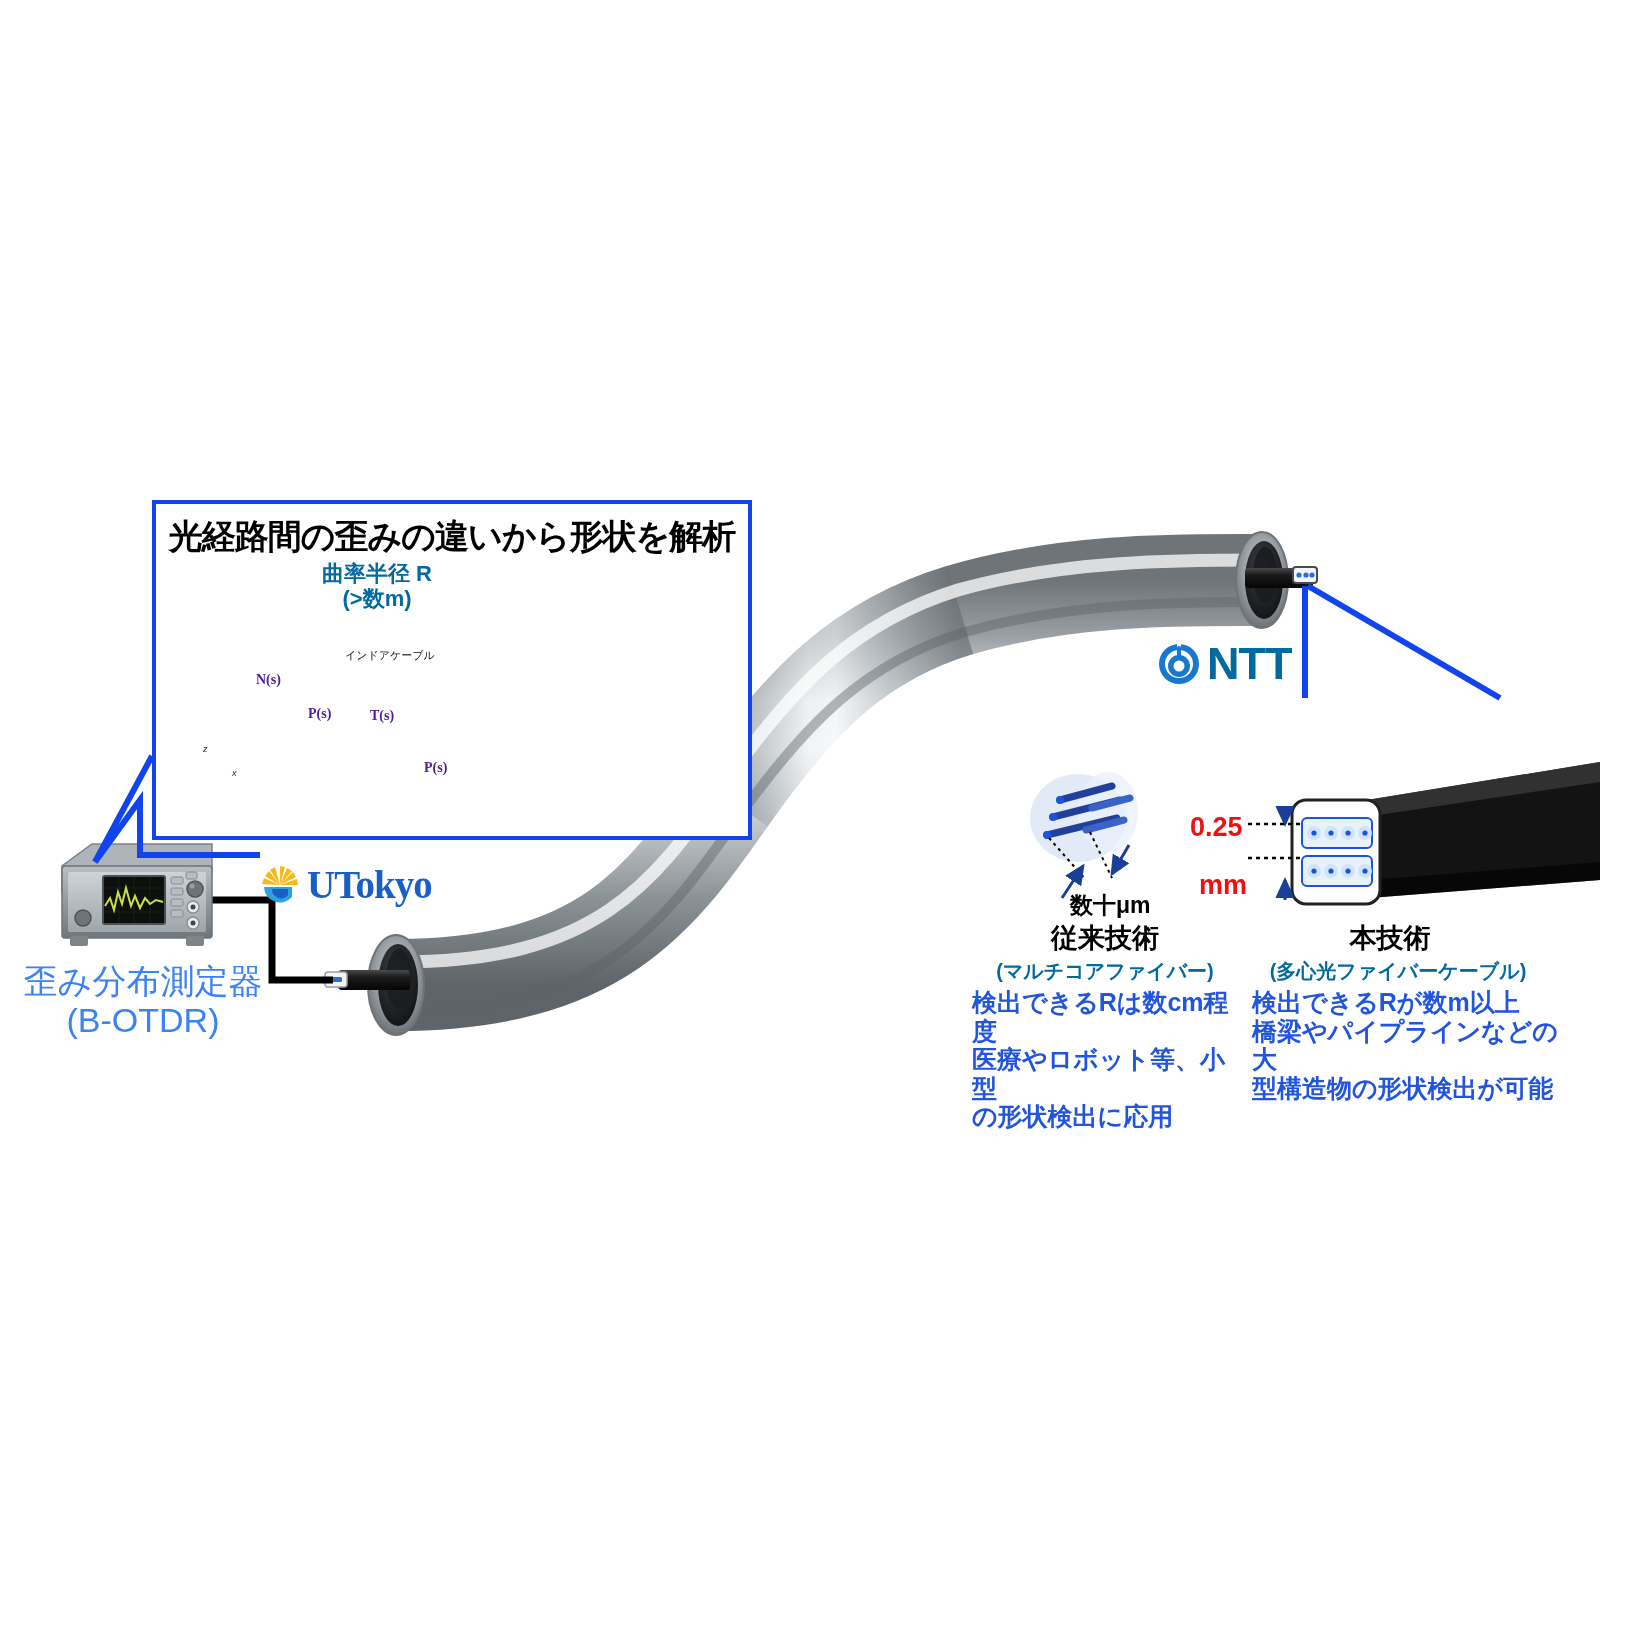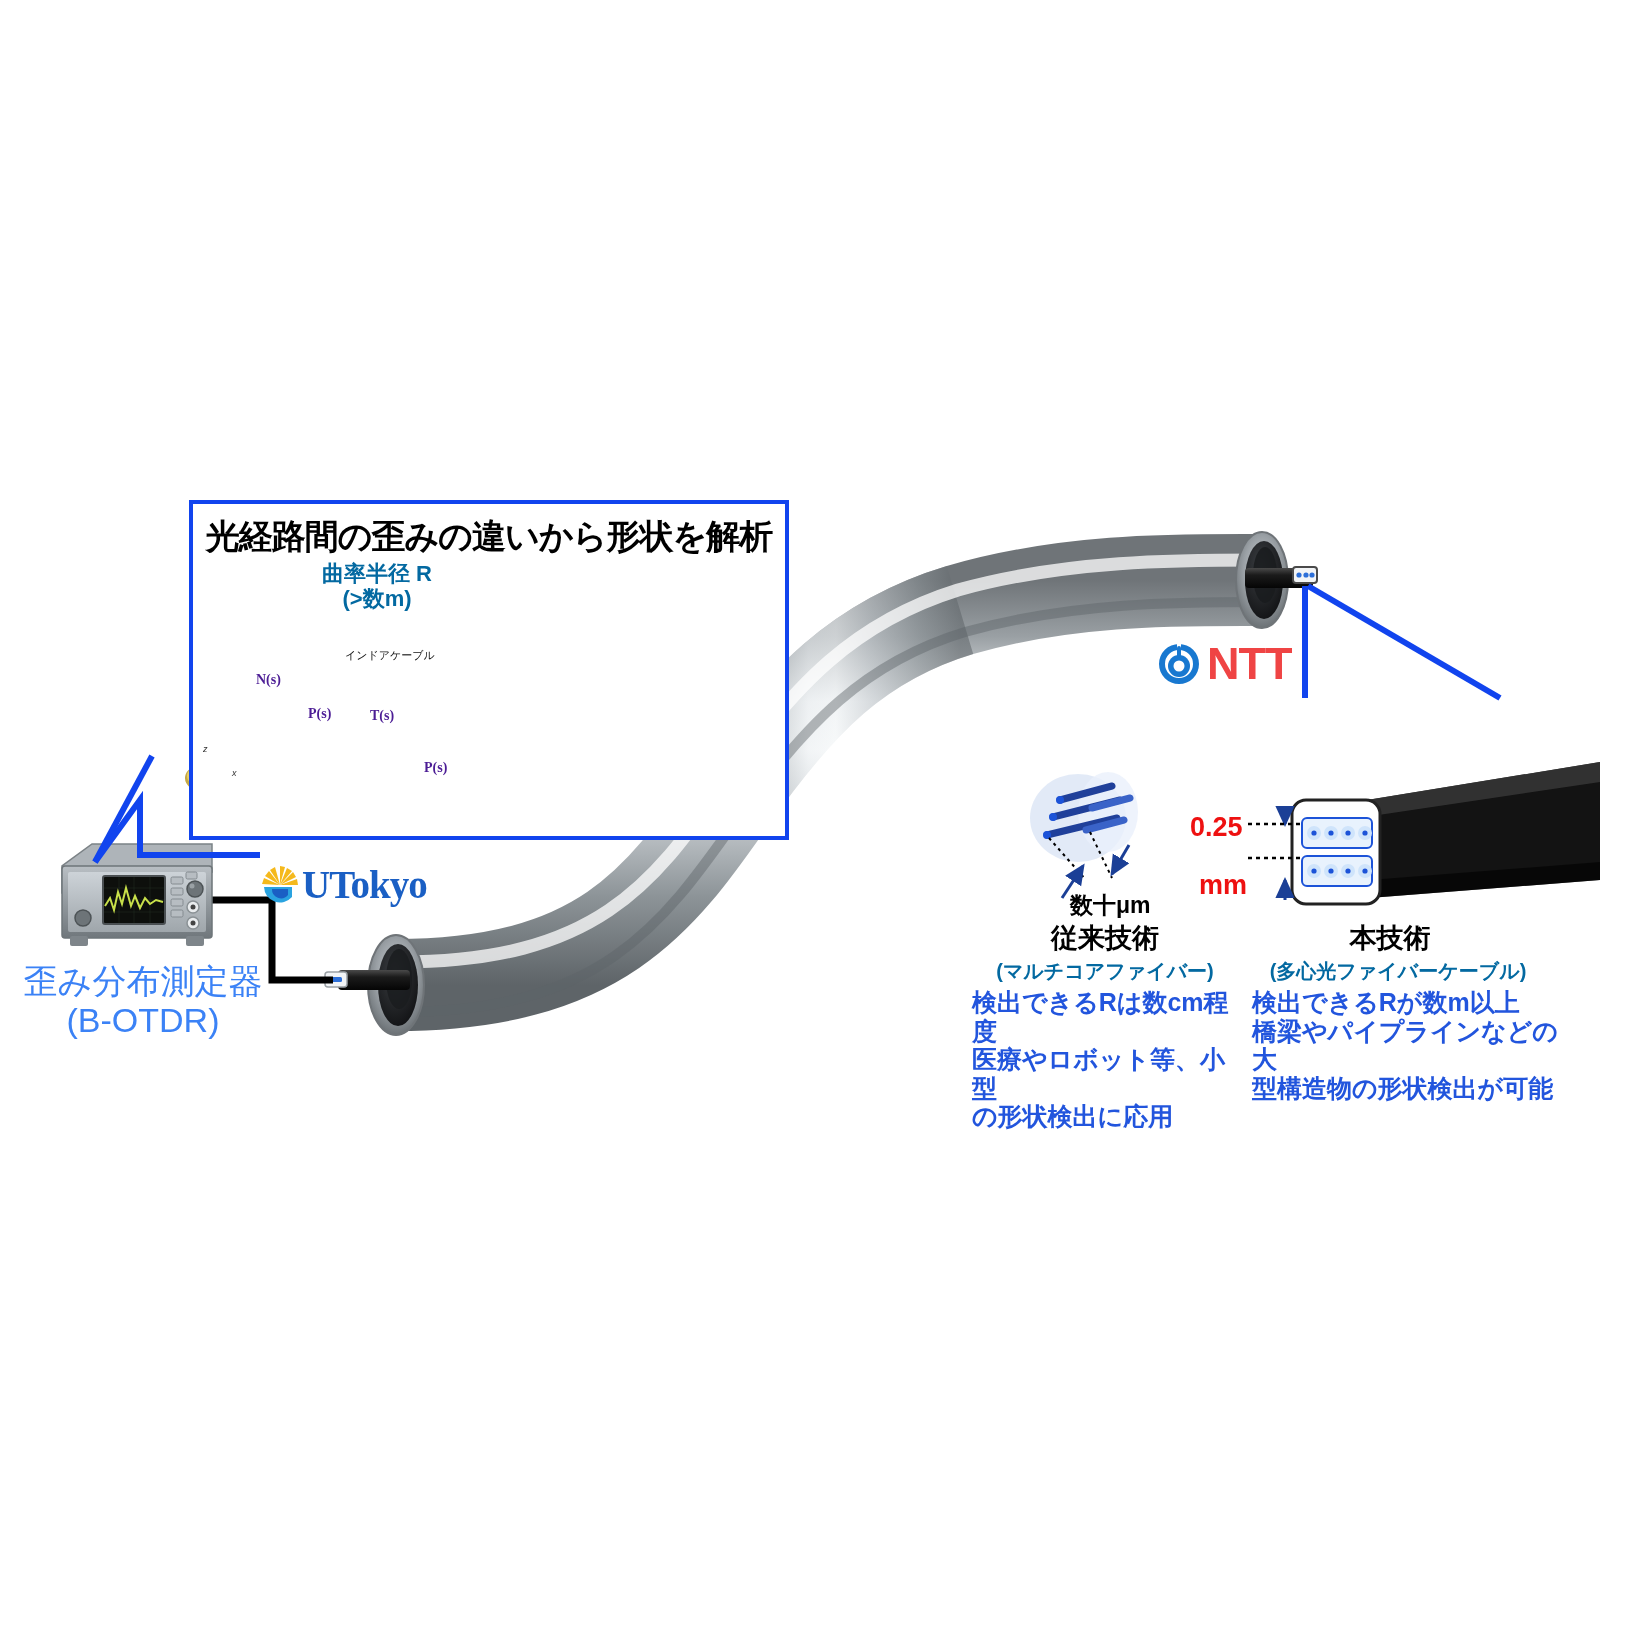--- a/index.html
+++ b/index.html
@@ -3,21 +3,21 @@
 <meta charset="utf-8">
 <style>
   html,body{margin:0;padding:0;background:#fff;}
   body{width:1626px;height:1626px;position:relative;overflow:hidden;
        font-family:"Liberation Sans","DejaVu Sans",sans-serif;}
   .stage{position:absolute;left:0;top:0;width:1626px;height:1626px;}
   svg.layer{position:absolute;left:0;top:0;width:1626px;height:1626px;overflow:visible;}
 
   
   .panel{position:absolute;border:4px solid #1144ee;background:#fff;box-sizing:border-box;}
-  #left-panel{left:152px;top:500px;width:600px;height:340px;margin-left:37px;}
+  #left-panel{left:152px;top:500px;width:600px;height:340px;}
   #right-panel{left:952px;top:698px;width:640px;height:372px;}
 
   .panel-title{text-align:center;font-weight:bold;color:#000;letter-spacing:-1px;}
   #left-title{font-size:34px;margin-top:10px;}
   #right-title{font-size:31px;margin-top:6px;}
 
   
   .curv-label{position:absolute;color:#0369a1;font-weight:bold;font-size:22px;
               line-height:1.12;text-align:center;white-space:pre-line;}
   .indoor-label{position:absolute;font-size:11px;color:#111;white-space:nowrap;
@@ -28,25 +28,25 @@
 
   
   .tech-head{position:absolute;text-align:center;font-weight:bold;color:#000;font-size:27px;}
   .tech-sub{position:absolute;text-align:center;font-weight:bold;color:#0369a1;font-size:20px;white-space:nowrap;}
   .tech-body{position:absolute;color:#2255dd;font-size:25px;line-height:1.14;
              white-space:pre-line;font-weight:600;}
   .dim-num{position:absolute;color:#ee1111;font-weight:bold;font-size:27px;}
   .um-label{position:absolute;color:#000;font-size:23px;font-weight:600;white-space:nowrap;}
 
   
-  #utokyo-logo{position:absolute;left:258px;top:862px;display:flex;align-items:center;}
+  #utokyo-logo{position:absolute;left:258px;top:862px;display:flex;align-items:center;gap:5px;}
   #utokyo-word{font-family:"Liberation Serif","DejaVu Serif",serif;font-size:39px;
                color:#1a5fc4;font-weight:bold;letter-spacing:-1px;}
   #ntt-logo{position:absolute;left:1155px;top:638px;display:flex;align-items:center;gap:4px;}
-  #ntt-word{font-family:"Liberation Sans",sans-serif;font-size:45px;color:#ef4444;
+  #ntt-word{font-family:"Liberation Sans",sans-serif;font-size:45px;color:#0369a1;
             font-weight:bold;letter-spacing:-1px;}
 
   #device-caption{position:absolute;left:8px;top:962px;width:270px;text-align:center;
                   font-size:34px;color:#3b82f6;line-height:1.16;white-space:pre-line;}
 </style>
 </head>
 <body>
 
 <div class="stage">
 

